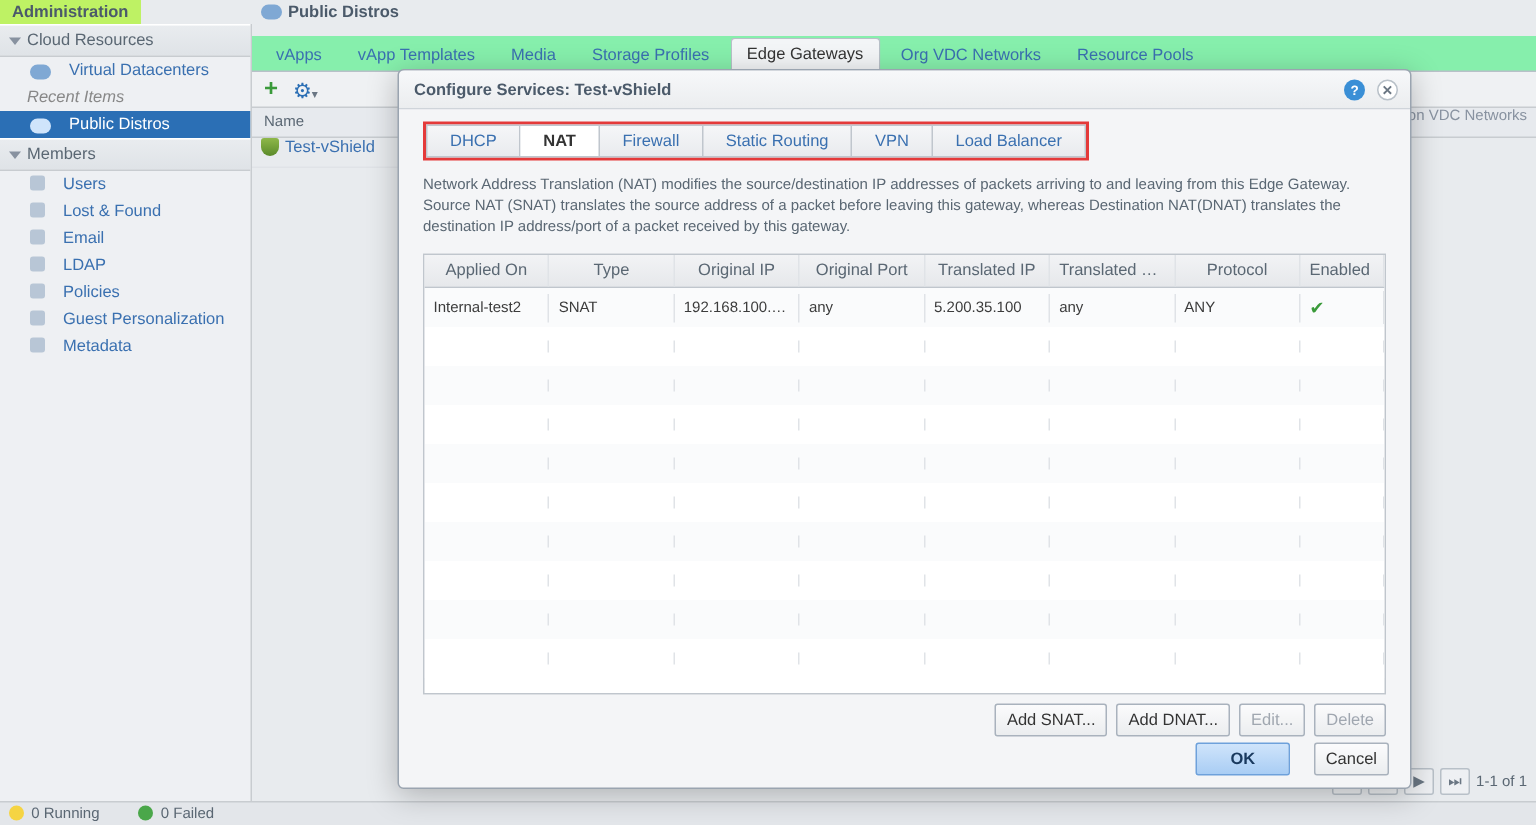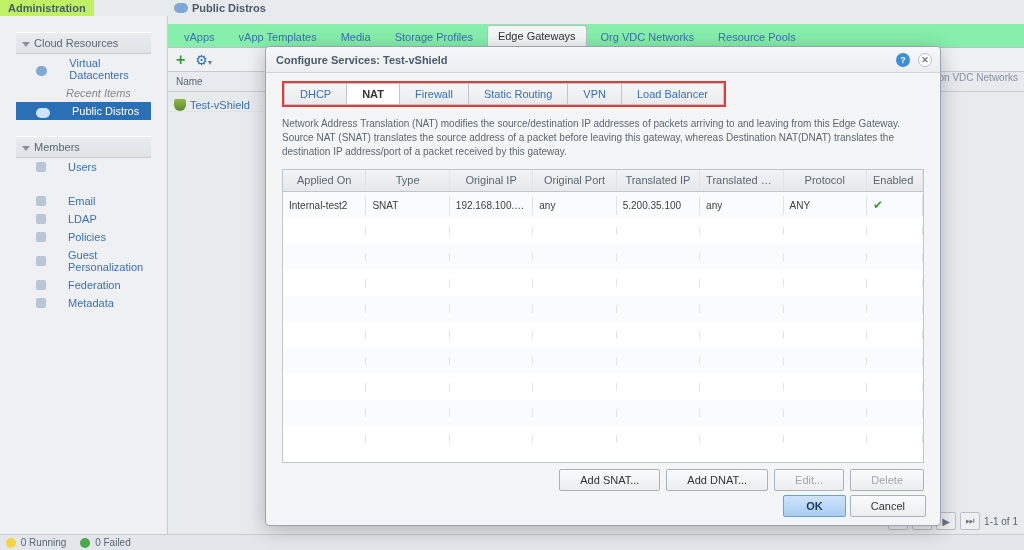--- a/index.html
+++ b/index.html
@@ -9,31 +9,31 @@
 .breadcrumb{position:absolute;left:168px;top:0;right:0;height:16px;background:#e8ebee;display:flex;align-items:center;padding:2px 6px;font-weight:bold;color:#4b5a6a}
 .breadcrumb .c-icon{width:14px;height:14px;margin-right:4px;display:inline-block}
 .cloud{display:inline-block;width:14px;height:10px;border-radius:6px;background:#7fa8d4;position:relative;top:2px}
 .tabs{position:absolute;left:168px;top:24px;right:0;height:24px;border-bottom:1px solid #b8c0c8;display:flex;align-items:flex-end;padding-left:6px;gap:4px;background:#86efac}
 .tab{padding:4px 10px;color:#3a70b0;cursor:pointer}
 .tab.active{background:#f3f5f7;border:1px solid #b8c0c8;border-bottom:1px solid #f3f5f7;border-radius:3px 3px 0 0;color:#333}
 .toolbar2{position:absolute;left:168px;top:48px;right:0;height:24px;background:#eff1f3;border-bottom:1px solid #c8ccd0;display:flex;align-items:center;padding:0 8px;gap:10px}
 .plus{color:#3a9a3a;font-size:16px;font-weight:bold;line-height:1}
 .gear{color:#2b6fb5;font-size:14px}
 .gridhead{position:absolute;left:168px;top:72px;right:0;height:20px;background:#e7eaee;border-bottom:1px solid #c8ccd0;display:flex;align-items:center;padding:0 8px;color:#5a6773;font-size:10px}
-.gridrow{position:absolute;left:168px;top:92px;width:110px;height:20px;display:flex;align-items:flex-end;padding:0 6px;color:#3a70b0;gap:4px;border-bottom:1px solid #e0e3e7}
+.gridrow{position:absolute;left:168px;top:92px;width:110px;height:20px;display:flex;align-items:flex-start;padding:0 6px;color:#3a70b0;gap:4px;border-bottom:1px solid #e0e3e7}
 .shield{width:12px;height:12px;background:linear-gradient(#8fb84a,#5a8a2a);border-radius:2px 2px 50% 50%}
 .sidebar{position:absolute;left:0;top:16px;width:168px;bottom:16px;background:#eef0f3;border-right:1px solid #c8ccd0;overflow:hidden}
-.sec{margin:16px}
+.sec{margin:0}
 .sec-h{background:linear-gradient(#e9ecef,#dfe3e7);border-top:1px solid #fff;border-bottom:1px solid #c8ccd0;padding:4px 6px;color:#5a6773}
 .sec-h .arrow{display:inline-block;width:0;height:0;border-left:4px solid transparent;border-right:4px solid transparent;border-top:5px solid #8892a0;margin-right:4px;vertical-align:middle}
-.item{padding:3px 6px 3px 20px;color:#3a70b0;display:flex;align-items:center;gap:22px}
+.item{padding:3px 6px 3px 20px;color:#3a70b0;display:flex;gap:12px}
 .item .bullet{width:10px;height:10px;border-radius:2px;background:#b8c6d6;flex:none}
 .item.sel{background:#2b6fb5;color:#fff}
-.item.indent{padding-left:50px;color:#888;font-style:italic}
-.statusbar{position:absolute;left:0;right:0;bottom:0;height:16px;background:#e3e6ea;border-top:1px solid #c8ccd0;display:flex;align-items:center;padding:0 6px;gap:14px;font-size:10px;color:#5a6773}
+.item.indent{padding-left:18px;color:#888;font-style:italic}
+.statusbar{position:absolute;left:0;right:0;bottom:0;height:16px;background:#e3e6ea;border-top:1px solid #c8ccd0;display:flex;align-items:center;padding:0 6px;gap:26px;font-size:10px;color:#5a6773}
 .statusbar .dot{display:inline-block;width:10px;height:10px;border-radius:50%;vertical-align:middle;margin-right:2px}
 .dot.y{background:#f5d443}
 .dot.g{background:#4aa74a}
 .pager{position:absolute;right:6px;bottom:18px;height:22px;display:flex;align-items:center;gap:4px;color:#5a6773;font-size:10px}
 .pgbtn{width:20px;height:18px;border:1px solid #b8c0c8;background:#eef0f3;border-radius:2px;display:flex;align-items:center;justify-content:center;color:#6a7683}
 .dialog{position:absolute;left:265px;top:46px;width:676px;height:480px;background:#f4f5f7;border:1px solid #9aa4b0;border-radius:4px;box-shadow:0 4px 20px rgba(0,0,0,.25)}
 .dlg-h{height:26px;background:linear-gradient(#f7f8fa,#ebedef);border-bottom:1px solid #cfd4da;border-radius:4px 4px 0 0;display:flex;align-items:center;padding:0 10px;font-weight:bold;color:#4b5a6a;position:relative}
 .dlg-h .help{position:absolute;right:30px;width:14px;height:14px;border-radius:50%;background:#3a8fd6;color:#fff;display:flex;align-items:center;justify-content:center;font-size:9px}
 .dlg-h .close{position:absolute;right:8px;width:14px;height:14px;border:1px solid #b8c0c8;border-radius:50%;display:flex;align-items:center;justify-content:center;color:#6a7683;font-size:9px;background:#fff}
 .dlg-body{padding:8px 16px}
@@ -46,23 +46,23 @@
 .nat-grid{border:1px solid #c0c6cd;background:#fff;height:294px;overflow:hidden}
 .nat-head{display:flex;background:linear-gradient(#f2f3f5,#e6e8eb);border-bottom:1px solid #c0c6cd;height:22px;font-size:11px;color:#5a6773}
 .nat-head .c,.nat-row .c{flex:1;padding:4px 6px;border-right:1px solid #e0e3e7;overflow:hidden;white-space:nowrap;text-overflow:ellipsis}
 .nat-head .c{text-align:center}
 .c.en{flex:0 0 56px;text-align:left}
 .nat-rows{height:272px;overflow:hidden}
 .nat-row{display:flex;height:26px;align-items:center;font-size:10px;color:#3c3c3c;background:#fff}
 .nat-row:nth-child(odd){background:#fafbfc}
 .check{color:#3a9a3a;font-size:12px}
 .dlg-actions{display:flex;justify-content:flex-end;gap:6px;margin-top:6px}
-.btn{height:22px;padding:0 20px;border:1px solid #a9b2bd;background:linear-gradient(#fbfbfc,#ebedef);border-radius:2px;color:#333;font-size:11px;display:flex;align-items:center;cursor:pointer}
+.btn{height:22px;padding:0 7px;border:1px solid #a9b2bd;background:linear-gradient(#fbfbfc,#ebedef);border-radius:2px;color:#333;font-size:11px;display:flex;align-items:center;cursor:pointer}
 .btn.dis{color:#a0a7b0}
-.dlg-foot{position:absolute;bottom:8px;right:14px;display:flex;gap:4px}
+.dlg-foot{position:absolute;bottom:8px;right:14px;display:flex;gap:16px}
 .btn.primary{background:linear-gradient(#cfe4fb,#a9cdf4);border-color:#6ea1db;color:#19395e;font-weight:bold;padding:0 22px}
 </style>
 </head>
 <body>
 
 <div class="appbar">
     <div class="title">Administration</div>
   </div>
 <div class="breadcrumb">
   <span class="c-icon"><span class="cloud"></span></span>
@@ -83,41 +83,41 @@
         <span class="cloud" style="background:#cfe4fb"></span>
         <span>Public Distros</span>
       </div>
   </div>
   <div class="sec">
     <div class="sec-h"><span class="arrow"></span><span>Members</span></div>
     <div class="item">
         <span class="bullet"></span>
         <span>Users</span>
       </div>
+    <div class="item">
+        <span class="bullet"></span>
+        <span>Lost &amp; Found</span>
+      </div>
   </div>
   <div class="sec">
     <div class="item">
         <span class="bullet"></span>
         <span>Email</span>
       </div>
     <div class="item">
         <span class="bullet"></span>
         <span>LDAP</span>
       </div>
     <div class="item">
         <span class="bullet"></span>
         <span>Policies</span>
       </div>
     <div class="item">
         <span class="bullet"></span>
         <span>Guest Personalization</span>
-      </div>
-    <div class="item">
-        <span class="bullet"></span>
-        <span>Federation</span>
       </div>
     <div class="item">
         <span class="bullet"></span>
         <span>Metadata</span>
       </div>
   </div>
 </div>
 
 <div class="tabs">
   <div class="tab">vApps</div>

